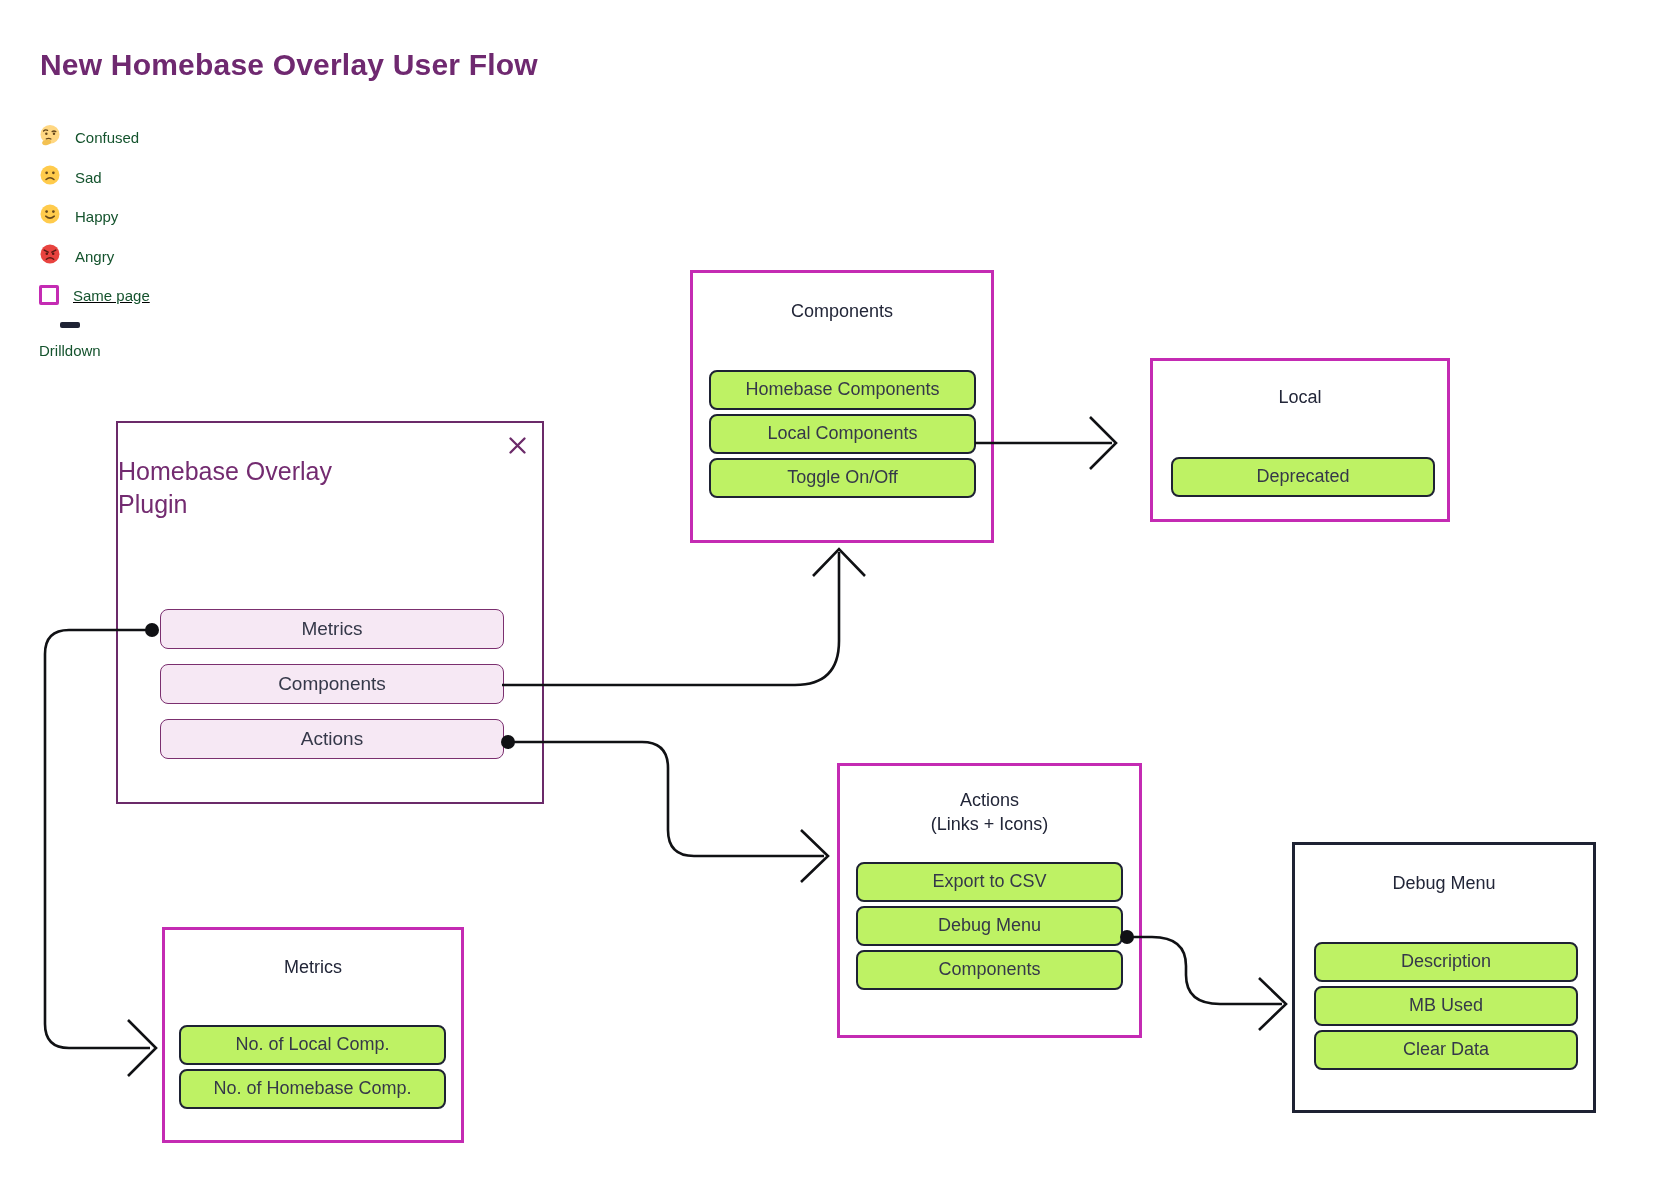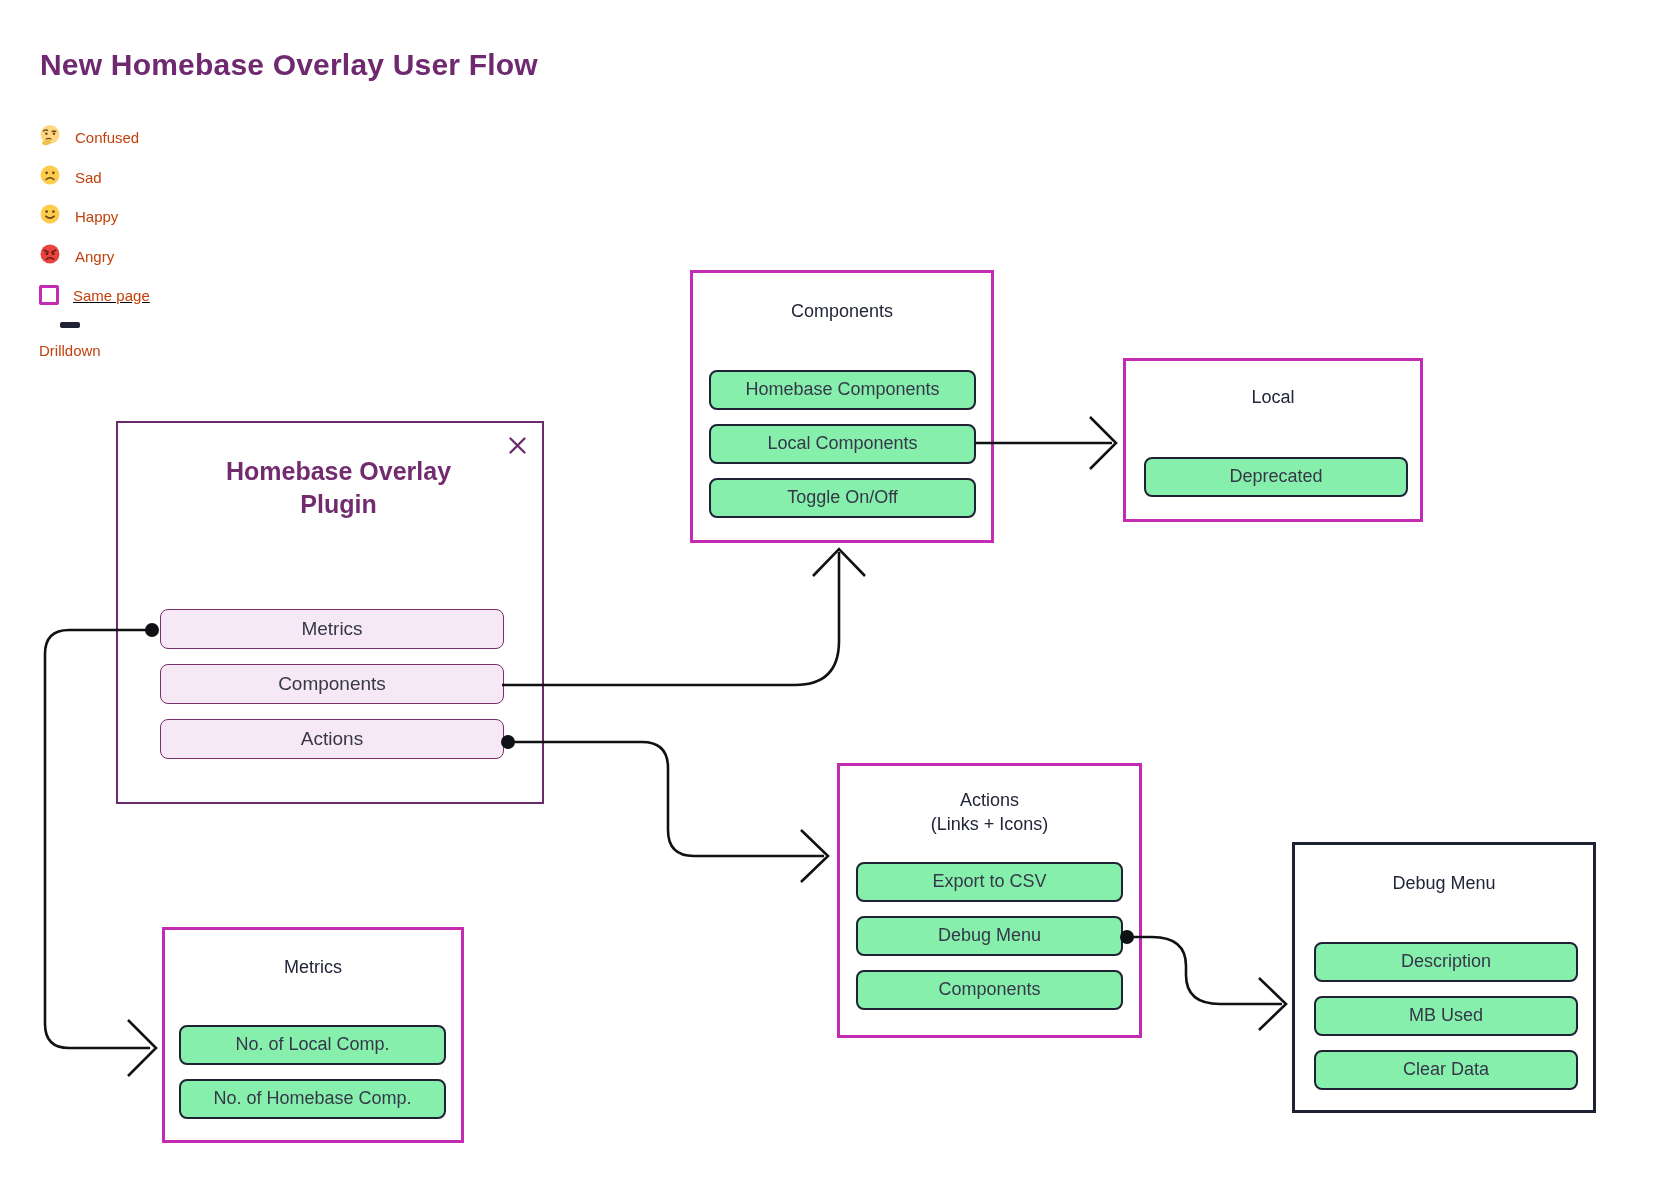--- a/index.html
+++ b/index.html
@@ -5,37 +5,37 @@
   html,body{margin:0;padding:0;background:#ffffff;}
   .canvas{position:relative;width:1676px;height:1192px;background:#ffffff;overflow:hidden;
           font-family:"Liberation Sans",sans-serif;}
 
   
   .page-title{position:absolute;left:40px;top:48px;font-size:30px;font-weight:700;
               color:#6F2970;letter-spacing:.2px;}
 
   
   .legend-row{position:absolute;left:39px;display:flex;align-items:center;gap:14px;height:24px;}
-  .legend-row .lbl{font-size:15px;color:#c2410c;}
+  .legend-row .lbl{font-size:15px;color:#14532d;}
   .swatch{width:20px;height:20px;border-radius:2px;box-sizing:border-box;}
   .swatch.magenta{border:3px solid #C42BB3;}
   .swatch.dark{border:3px solid #1E2233;}
 
   
   .node{position:absolute;background:#ffffff;box-sizing:border-box;}
   .node.magenta{border:3px solid #C42BB3;}
   .node.purple{border:2.5px solid #6B2A69;}
   .node.dark{border:3px solid #1E2233;}
   .node-title{position:absolute;left:0;right:0;text-align:center;font-size:18px;color:#222638;line-height:24px;}
-  .plugin-title{position:absolute;left:0;right:0;top:32px;text-align:center;font-size:25px;
-                font-weight:700;color:#732B70;line-height:33px;margin-left:17px;}
+  .plugin-title{position:absolute;left:0;right:0;top:32px;font-size:25px;
+                font-weight:400;color:#732B70;line-height:33px;}
   .btns{position:absolute;}
   .btn{box-sizing:border-box;display:block;width:100%;text-align:center;border-radius:8px;
        font-family:"Liberation Sans",sans-serif;font-size:18px;color:#353849;cursor:pointer;}
-  .btn.gray{background:#86efac;border:2.5px solid #1E2233;height:40px;line-height:35px;margin-bottom:14px;}
+  .btn.gray{background:#bef264;border:2.5px solid #1E2233;height:40px;line-height:35px;margin-bottom:4px;}
   .btn.pink{background:#F6E8F4;border:1.5px solid #7B2F6F;height:40px;line-height:37px;margin-bottom:15px;font-size:19px;}
   .close-x{position:absolute;top:14px;right:16px;width:17px;height:17px;cursor:pointer;}
 
   
   svg.wires{position:absolute;left:0;top:0;pointer-events:none;}
   .wire{stroke:#101114;stroke-width:2.6;fill:none;}
   .wire-dot{fill:#101114;}
 </style>
 </head>
 <body>
@@ -124,21 +124,21 @@
 
   <div class="node magenta" style="left:690px;top:270px;width:304px;height:273px;">
     <div class="node-title" style="top:26px;">Components</div>
     <div class="btns" style="left:16px;top:97px;width:267px;">
       <div class="btn gray">Homebase Components</div>
       <div class="btn gray">Local Components</div>
       <div class="btn gray">Toggle On/Off</div>
     </div>
   </div>
 
-  <div class="node magenta" style="left:1123px;top:358px;width:300px;height:164px;">
+  <div class="node magenta" style="left:1150px;top:358px;width:300px;height:164px;">
     <div class="node-title" style="top:24px;">Local</div>
     <div class="btns" style="left:18px;top:96px;width:264px;">
       <div class="btn gray">Deprecated</div>
     </div>
   </div>
 
   <div class="node magenta" style="left:837px;top:763px;width:305px;height:275px;">
     <div class="node-title" style="top:22px;">
       <div>Actions</div>
       <div>(Links + Icons)</div>

